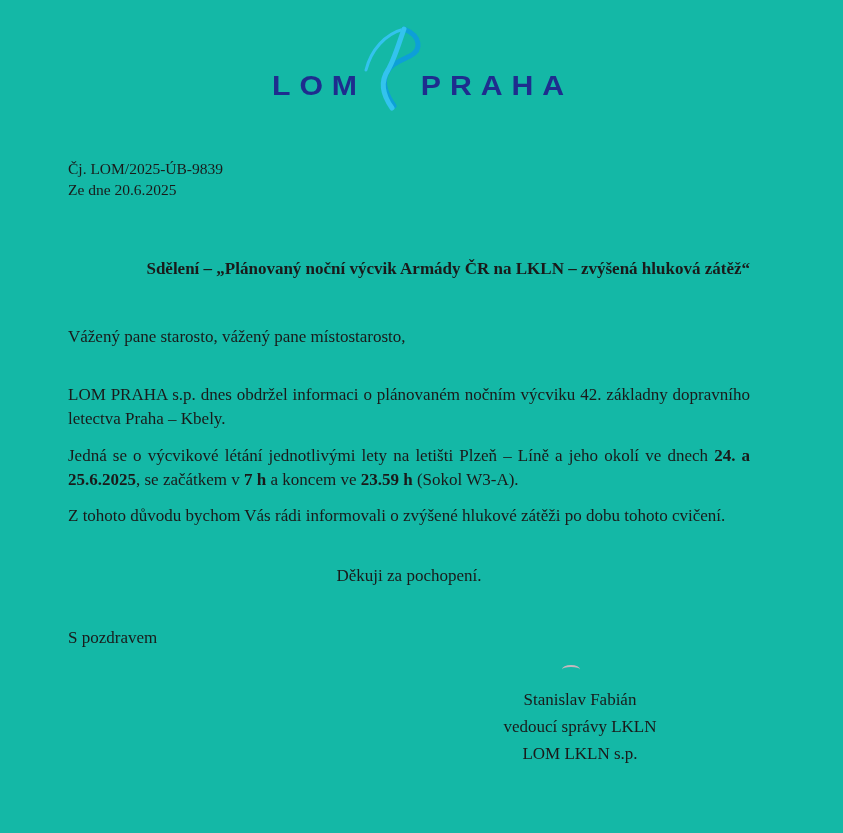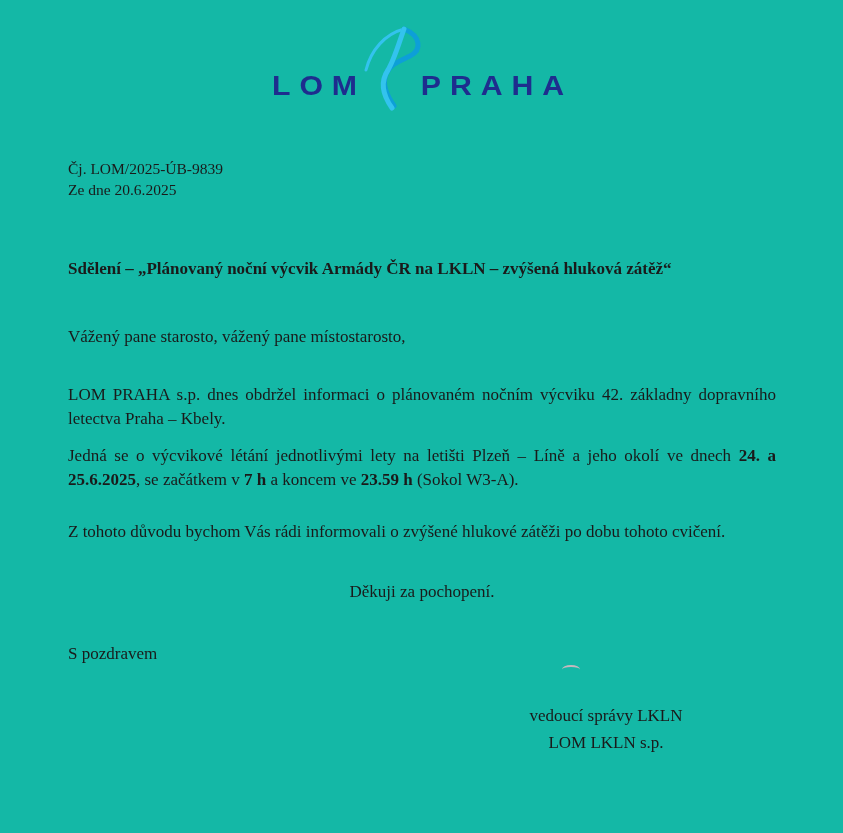--- a/index.html
+++ b/index.html
@@ -35,40 +35,40 @@
     transform: scaleX(1.12);
     transform-origin: center;
     white-space: nowrap;
   }
   .logo-word.left  { margin-right: 2px; }
   .logo-word.right { margin-left: 2px; }
   .logo-icon { width: 64px; height: 86px; overflow: visible; flex: 0 0 auto; }
 
   
   .letter {
-    padding: 0 67px 0 68px;
+    padding: 0 93px 0 68px;
     font-size: 17px;
     line-height: 24px;
     text-align: justify;
   }
   .ref {
     margin-top: 44px;
     font-size: 15.5px;
     line-height: 21px;
     text-align: left;
   }
   .subject {
     margin-top: 57px;
     font-weight: 700;
-    text-align: left;
+    text-align: right;
   }
   .salutation { margin-top: 44px; text-align: left; }
   .para1 { margin-top: 34px; }
   .para2 { margin-top: 13px; }
-  .para3 { margin-top: 28px; }
+  .para3 { margin-top: 12px; }
   p { margin: 0; }
   .thanks  { margin-top: 36px; text-align: center; }
   .regards { margin-top: 38px; text-align: left; }
 
   .signature {
     margin-top: 36px;
     margin-left: auto;
     margin-right: 2px;
     width: 336px;
     text-align: center;
@@ -116,20 +116,21 @@
 
     <p class="para2"><span>Jedná se o výcvikové létání jednotlivými lety na letišti Plzeň – Líně a jeho okolí ve dnech </span><strong>24. a 25.6.2025</strong><span>, se začátkem v </span><strong>7 h</strong><span> a koncem ve </span><strong>23.59 h</strong><span> (Sokol W3-A).</span></p>
 
     <p class="para3">Z tohoto důvodu bychom Vás rádi informovali o zvýšené hlukové zátěži po dobu tohoto cvičení.</p>
 
     <div class="thanks">Děkuji za pochopení.</div>
 
     <div class="regards">S pozdravem</div>
 
     <div class="signature">
+      <div>Stanislav Fabián</div>
       <div>vedoucí správy LKLN</div>
       <div>LOM LKLN s.p.</div>
     </div>
 
   </div>
 
   <div class="sig-artifact"></div>
 
 </div>
 

